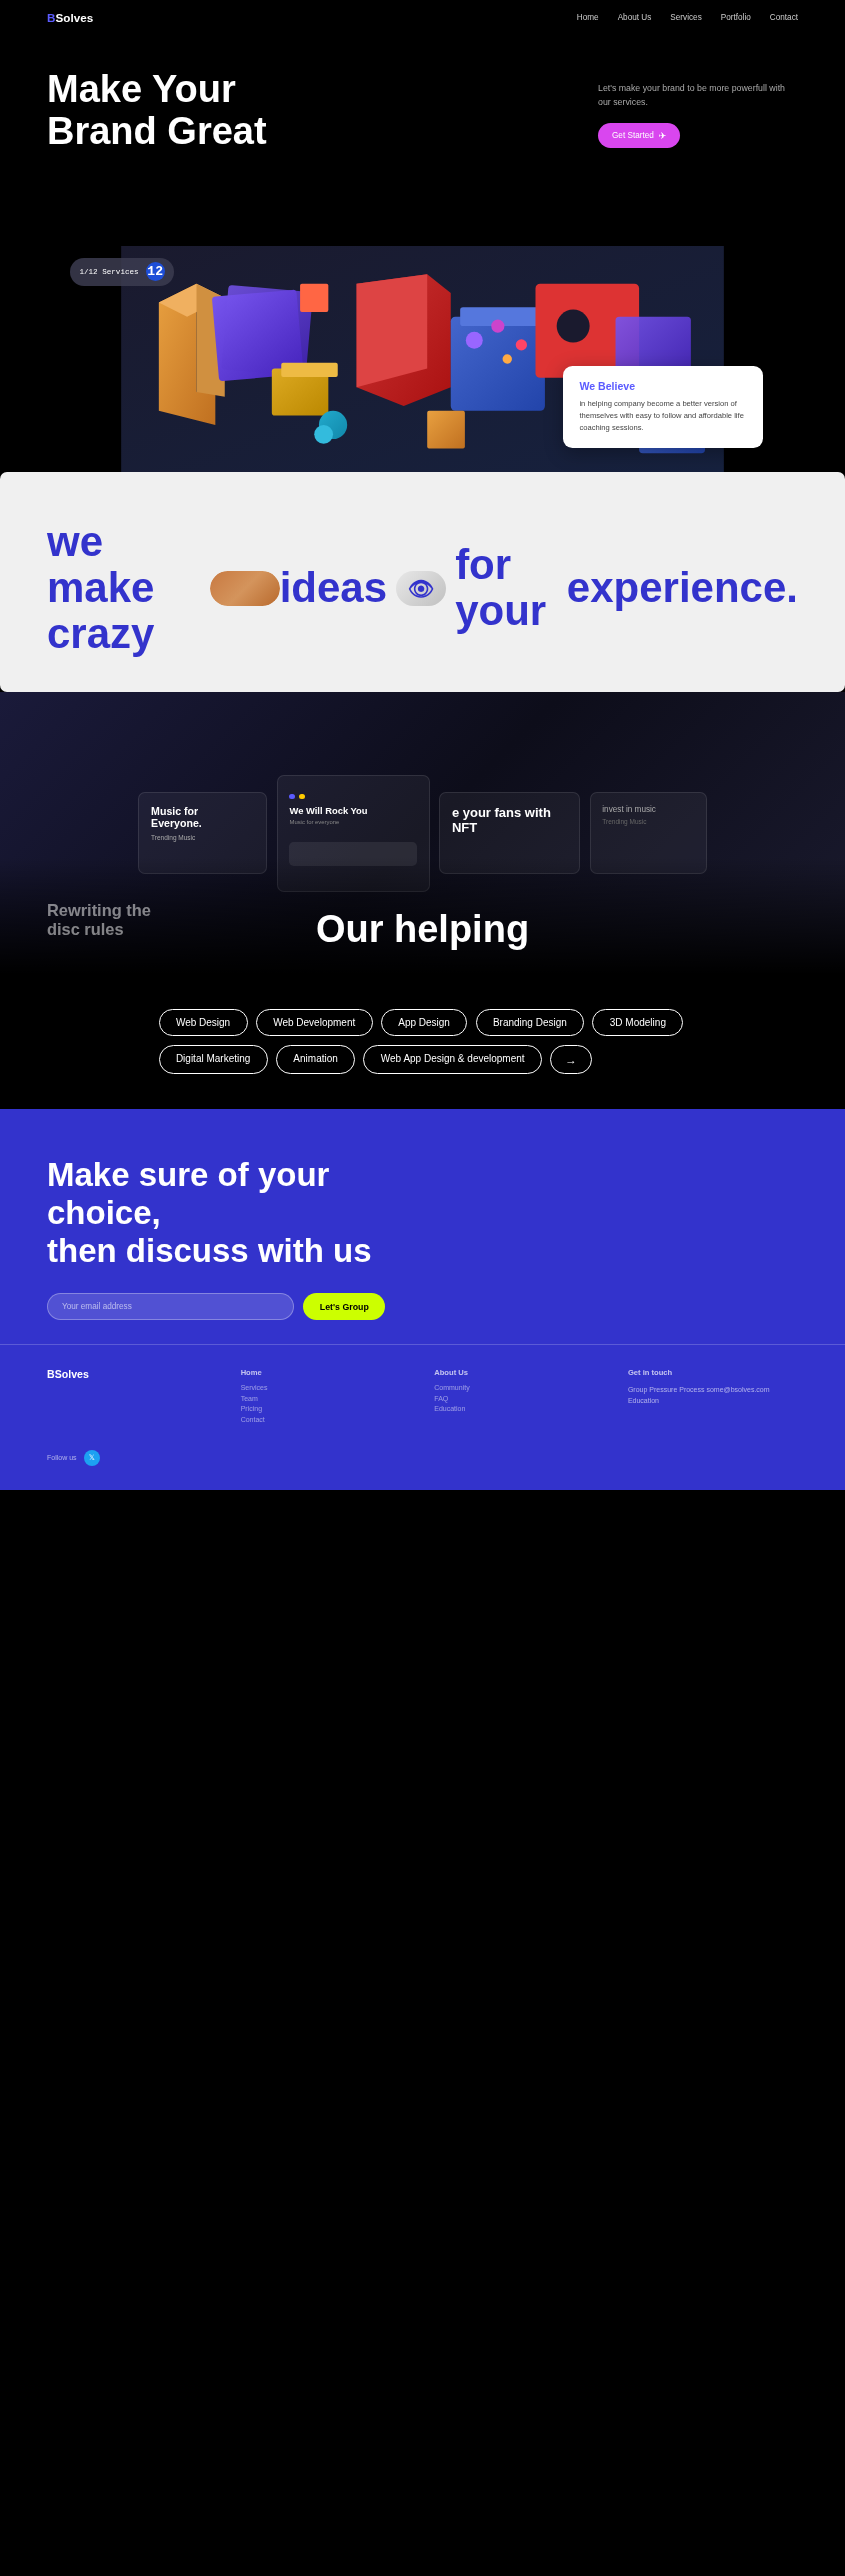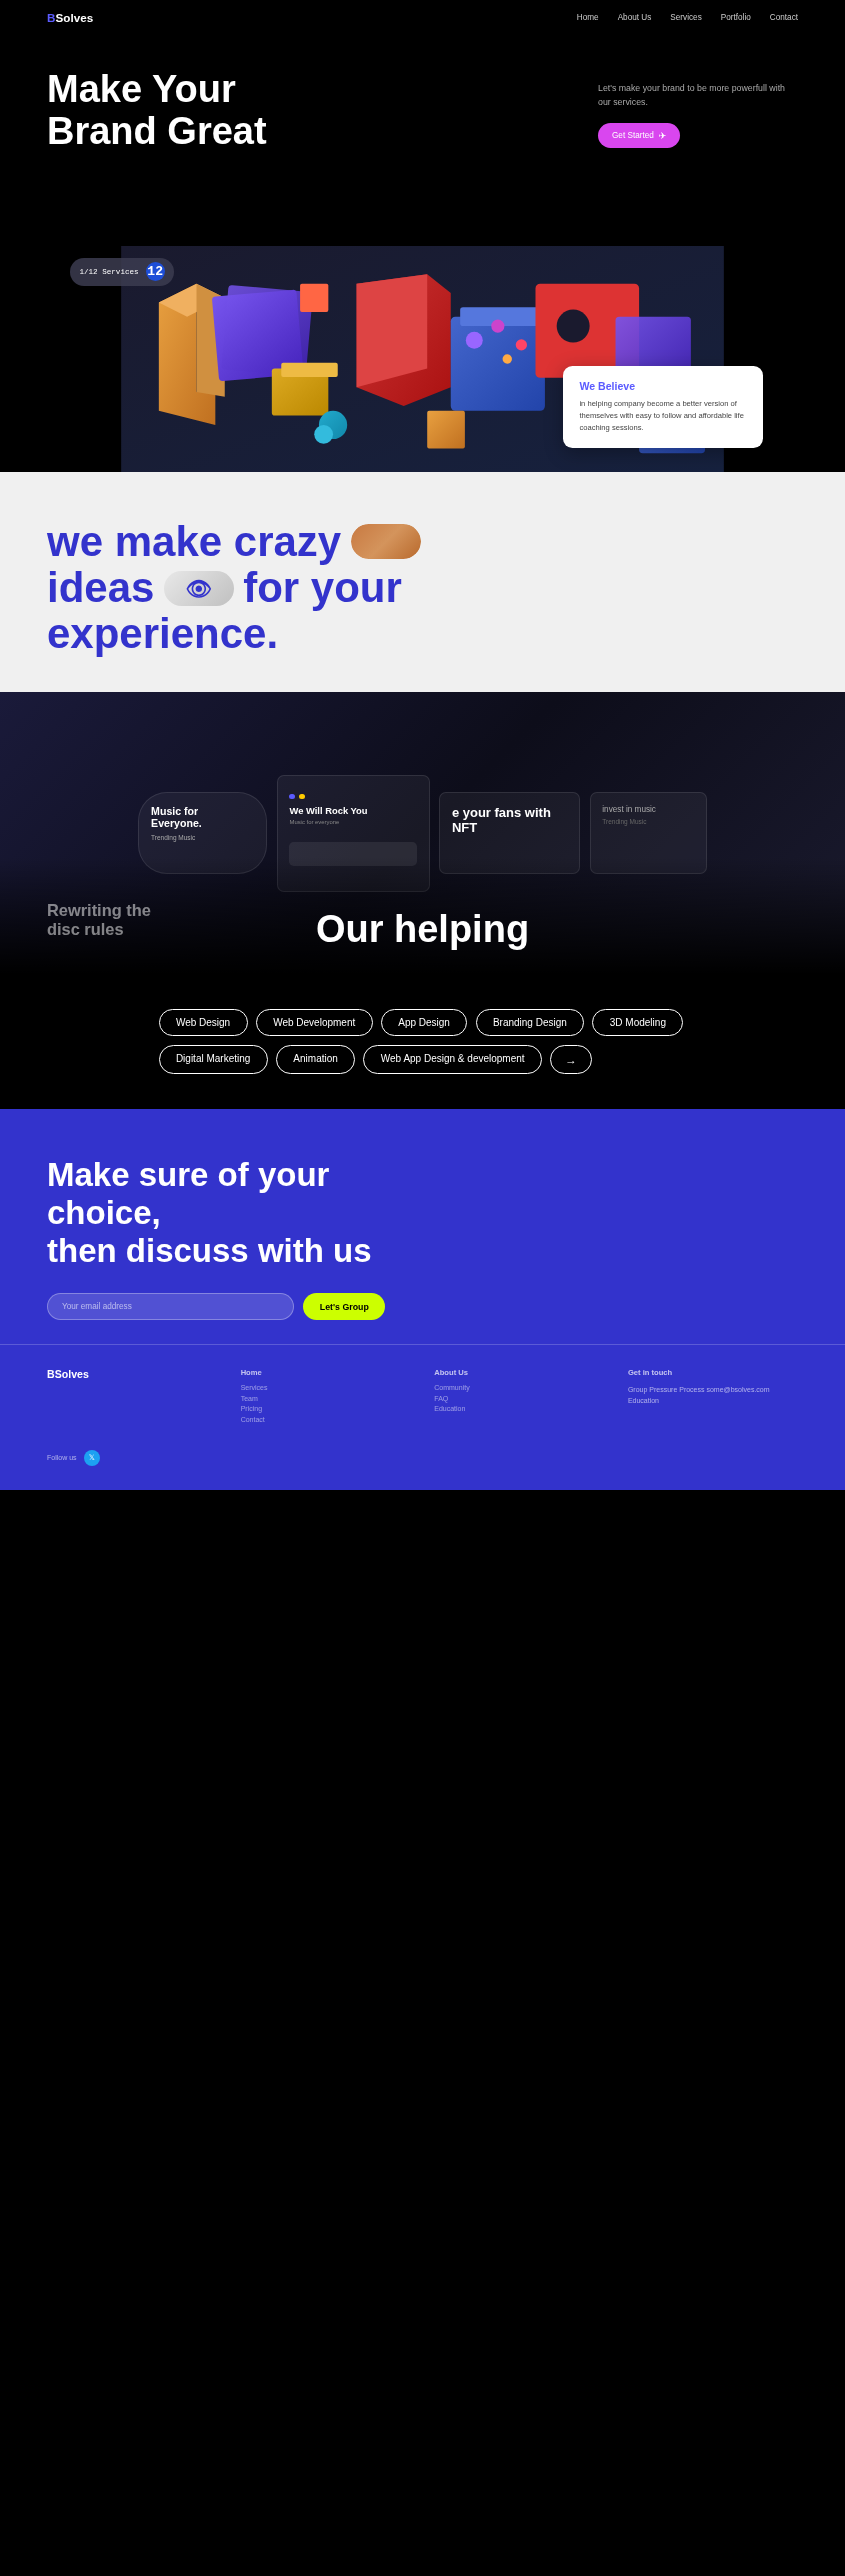--- a/index.html
+++ b/index.html
@@ -53,21 +53,21 @@
       background: #fff; color: #000; border-radius: 9.4px;
       padding: 14px 16.4px; max-width: 200px;
       box-shadow: 0 4.7px 19px rgba(0,0,0,0.3);
     }
     .believe-card h3 { color: #5b5bff; font-size: 10.6px; font-weight: 700; margin-bottom: 5.9px; }
     .believe-card p { font-size: 7.6px; line-height: 1.6; color: #444; }
 
     
     .tagline-section {
       background: #f0f0f0; padding: 47px 47px 35px;
-      display: flex; flex-direction: column;
+      display: flex; flex-direction: row; border-radius: 7px;
     }
     .tagline-line {
       display: flex; align-items: center; gap: 9.4px;
       font-size: 42px; font-weight: 800; color: #3333cc; line-height: 1.1;
     }
     .tagline-badge {
       display: inline-block; border-radius: 35px; overflow: hidden;
       width: 70px; height: 35px; flex-shrink: 0;
     }
     .tagline-badge-wood {
@@ -308,21 +308,21 @@
   </div>
   <div class="tagline-line">
     <span>experience.</span>
   </div>
 </section>
 
 <div class="dashboard-section">
   <div class="dashboard-bg">
     <div class="dashboard-mock">
 
-      <div class="dash-card" style="min-width:129px;border-radius:29px;">
+      <div class="dash-card" style="min-width:129px;">
         <div class="dash-title">Music for<br>Everyone.</div>
         <div class="dash-sub">Trending Music</div>
       </div>
 
       <div class="dash-card" style="min-width:153px;min-height:117px;">
         <div class="dash-dots">
           <div class="dot dot-blue"></div>
           <div class="dot dot-yellow"></div>
         </div>
         <div style="font-size:9.4px;font-weight:700;color:#fff;">We Will Rock You</div>

